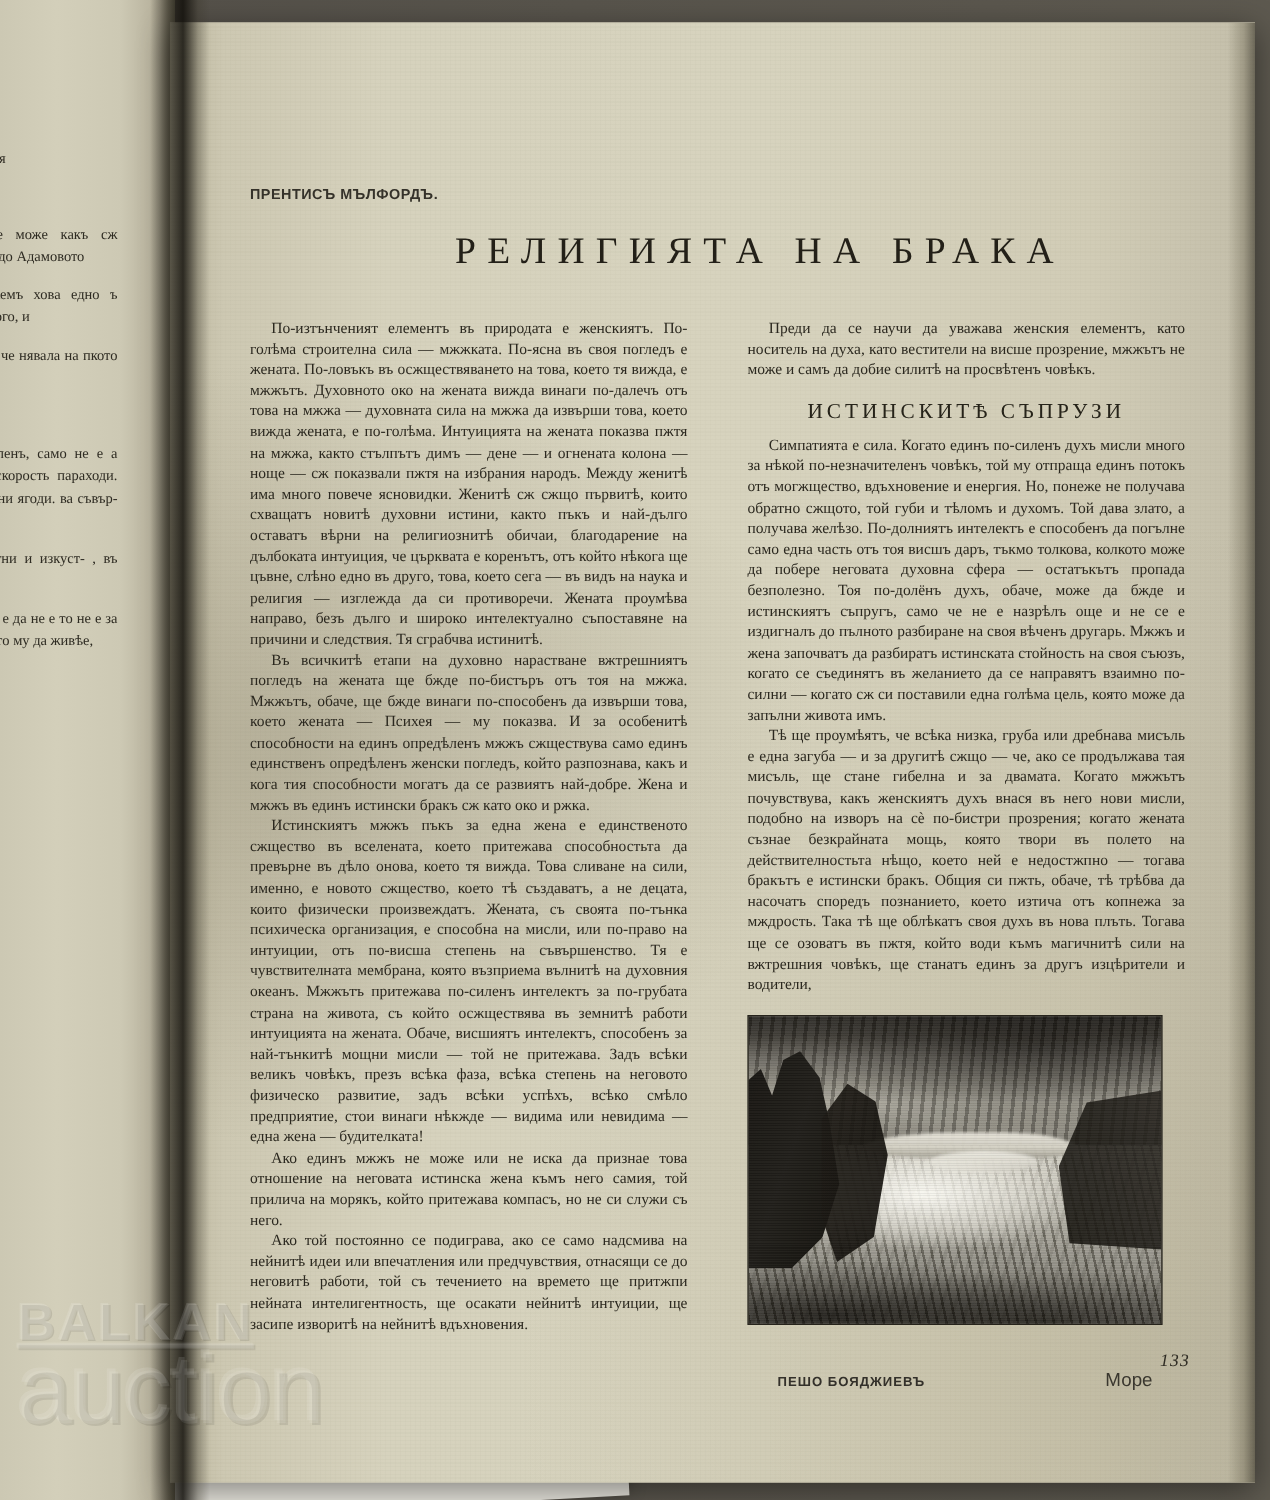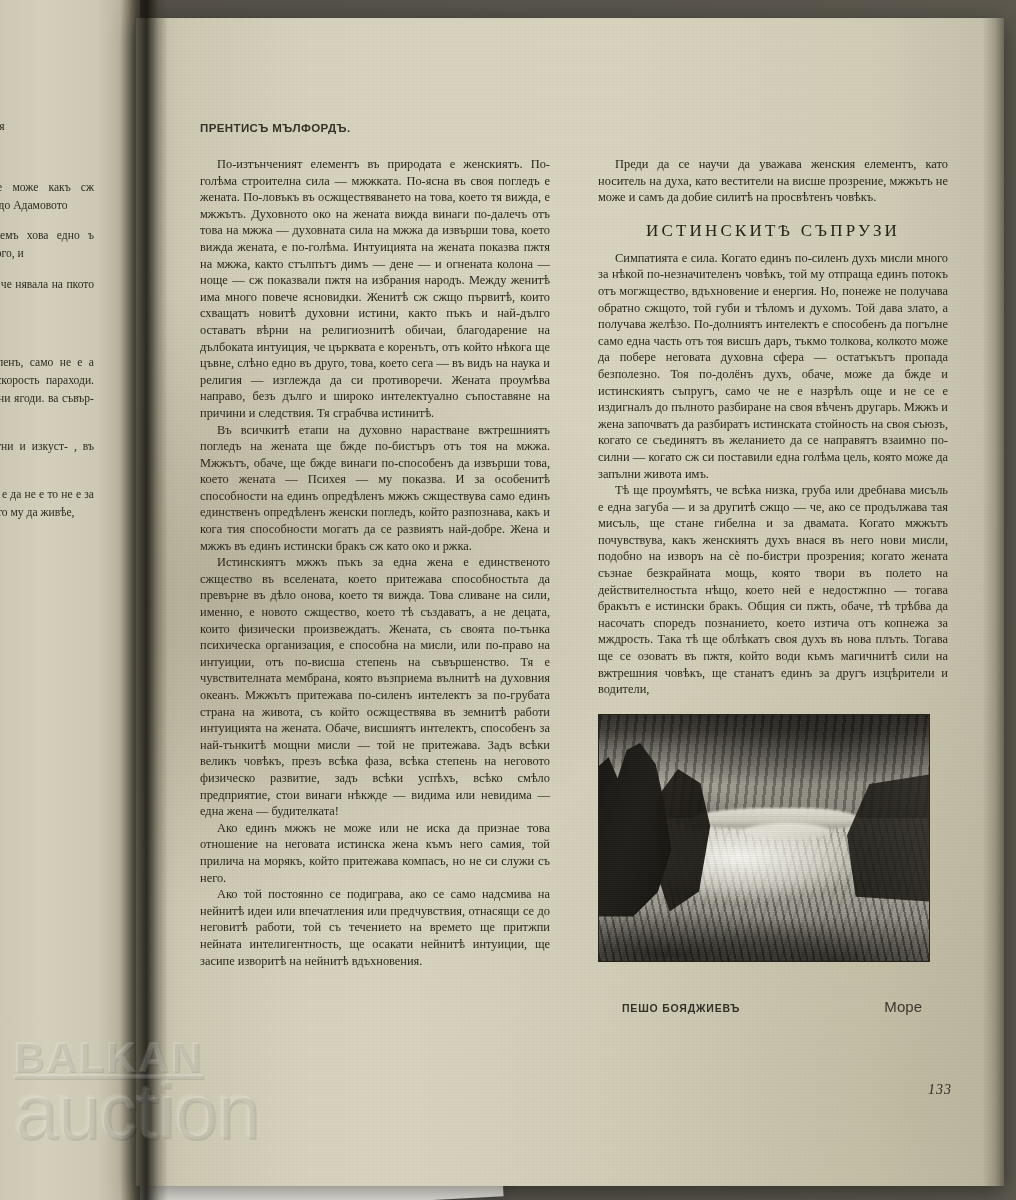--- a/index.html
+++ b/index.html
@@ -55,21 +55,21 @@
   .paper-noise{
     position:absolute;inset:0;opacity:.55;pointer-events:none;
     background-image:
       repeating-linear-gradient(0deg, rgba(110,104,80,.045) 0px, rgba(110,104,80,.045) 1px, rgba(0,0,0,0) 1px, rgba(0,0,0,0) 3px),
       repeating-linear-gradient(90deg, rgba(110,104,80,.04) 0px, rgba(110,104,80,.04) 1px, rgba(0,0,0,0) 1px, rgba(0,0,0,0) 4px);
   }
   .content{position:absolute;left:64px;top:104px;width:760px;}
   .running-head{
     font-family:"Liberation Sans", sans-serif;
     font-size:11.5px;letter-spacing:.4px;color:#35322a;
-    font-weight:700;margin-bottom:22px;
+    font-weight:700;margin-bottom:22px;margin-top:28px;
   }
   .article-title{
     text-align:center;
     font-family:"Liberation Serif", serif;
     font-size:30px;letter-spacing:9px;color:#232018;
     font-weight:400;margin:0 0 36px 0;padding-left:56px;
   }
   .cols{display:flex;gap:48px;}
   .col{width:350px;}
   .col p{
@@ -227,20 +227,21 @@
       </div>
   </div>
 
   <div class="page">
     <div class="paper-noise"></div>
 
     <div class="content">
 
       <div class="running-head">ПРЕНТИСЪ МЪЛФОРДЪ.</div>
 
+      <h1 class="article-title">РЕЛИГИЯТА НА БРАКА</h1>
 
       <div class="cols">
 
         <div class="col" id="col-left">
             <p>По-изтънченият елементъ въ природата е женскиятъ. По-голѣма строителна сила — мжжката. По-ясна въ своя погледъ е жената. По-ловъкъ въ осжществяването на това, което тя вижда, е мжжътъ. Духовното око на жената вижда винаги по-далечъ отъ това на мжжа — духовната сила на мжжа да извърши това, което вижда жената, е по-голѣма. Интуицията на жената показва пжтя на мжжа, както стълпътъ димъ — дене — и огнената колона — ноще — сж показвали пжтя на избрания народъ. Между женитѣ има много повече ясновидки. Женитѣ сж сжщо първитѣ, които схващатъ новитѣ духовни истини, както пъкъ и най-дълго оставатъ вѣрни на религиознитѣ обичаи, благодарение на дълбоката интуиция, че църквата е коренътъ, отъ който нѣкога ще цъвне, слѣно едно въ друго, това, което сега — въ видъ на наука и религия — изглежда да си противоречи. Жената проумѣва направо, безъ дълго и широко интелектуално съпоставяне на причини и следствия. Тя сграбчва истинитѣ.</p>
             <p>Въ всичкитѣ етапи на духовно нарастване вжтрешниятъ погледъ на жената ще бжде по-бистъръ отъ тоя на мжжа. Мжжътъ, обаче, ще бжде винаги по-способенъ да извърши това, което жената — Психея — му показва. И за особенитѣ способности на единъ опредѣленъ мжжъ сжществува само единъ единственъ опредѣленъ женски погледъ, който разпознава, какъ и кога тия способности могатъ да се развиятъ най-добре. Жена и мжжъ въ единъ истински бракъ сж като око и ржка.</p>
             <p>Истинскиятъ мжжъ пъкъ за една жена е единственото сжщество въ вселената, което притежава способностьта да превърне въ дѣло онова, което тя вижда. Това сливане на сили, именно, е новото сжщество, което тѣ създаватъ, а не децата, които физически произвеждатъ. Жената, съ своята по-тънка психическа организация, е способна на мисли, или по-право на интуиции, отъ по-висша степень на съвършенство. Тя е чувствителната мембрана, която възприема вълнитѣ на духовния океанъ. Мжжътъ притежава по-силенъ интелектъ за по-грубата страна на живота, съ който осжществява въ земнитѣ работи интуицията на жената. Обаче, висшиятъ интелектъ, способенъ за най-тънкитѣ мощни мисли — той не притежава. Задъ всѣки великъ човѣкъ, презъ всѣка фаза, всѣка степень на неговото физическо развитие, задъ всѣки успѣхъ, всѣко смѣло предприятие, стои винаги нѣкжде — видима или невидима — една жена — будителката!</p>
             <p>Ако единъ мжжъ не може или не иска да признае това отношение на неговата истинска жена къмъ него самия, той прилича на морякъ, който притежава компасъ, но не си служи съ него.</p>
             <p>Ако той постоянно се подиграва, ако се само надсмива на нейнитѣ идеи или впечатления или предчувствия, отнасящи се до неговитѣ работи, той съ течението на времето ще притжпи нейната интелигентность, ще осакати нейнитѣ интуиции, ще засипе изворитѣ на нейнитѣ вдъхновения.</p>
           </div>

